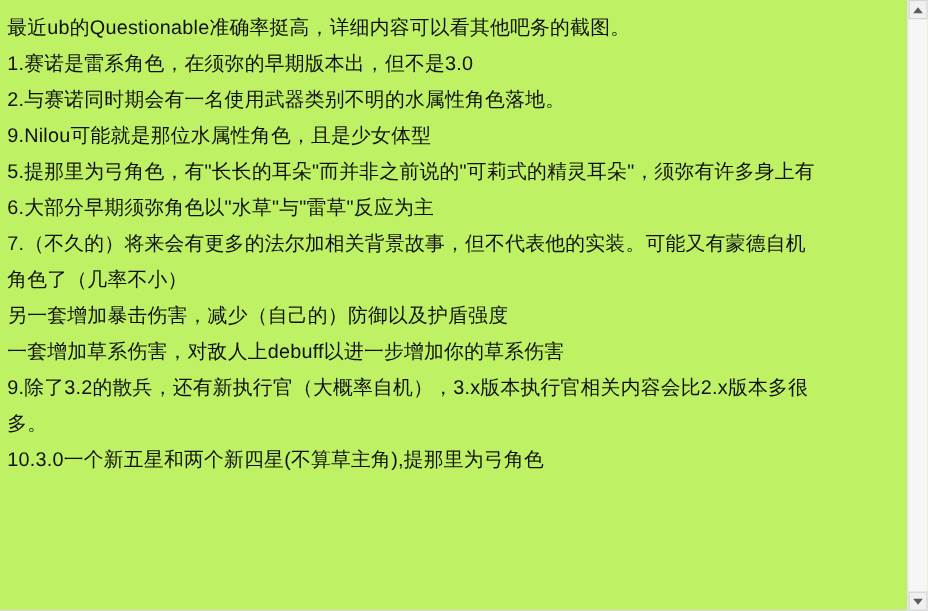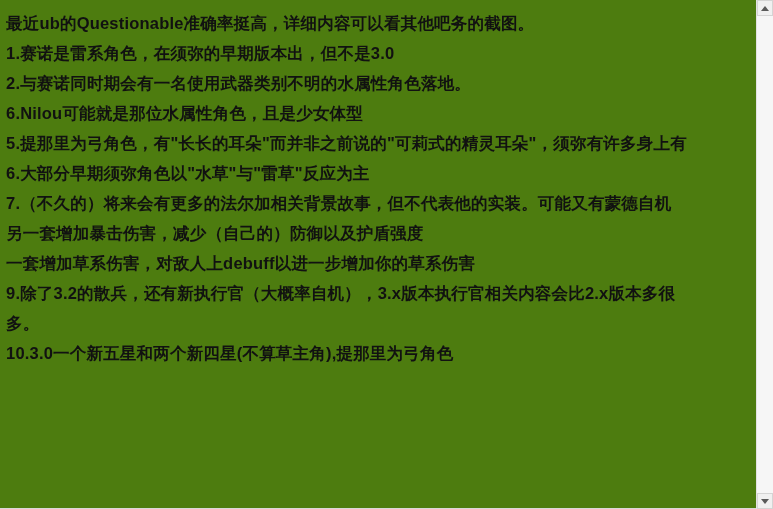--- a/index.html
+++ b/index.html
@@ -13,22 +13,21 @@
     font-family: "Liberation Sans", "DejaVu Sans", sans-serif;
     color: #1a1a1a;
     overflow: hidden;
     position: relative;
   }
   .page {
     position: relative;
     width: 773px;
     height: 509px;
     box-sizing: border-box;
-    background: #4d7c0f;
-    font-weight: bold;
+    background: #bef264;
   }
   .content {
     position: absolute;
     left: 6px;
     top: 8px;
     width: 745px;
     box-sizing: border-box;
     padding-right: 10px;
   }
   .line {
@@ -91,24 +90,25 @@
 </style>
 </head>
 <body>
 
 <div class="page">
 
   <div class="content">
     <div class="line">最近ub的Questionable准确率挺高，详细内容可以看其他吧务的截图。</div>
     <div class="line">1.赛诺是雷系角色，在须弥的早期版本出，但不是3.0</div>
     <div class="line">2.与赛诺同时期会有一名使用武器类别不明的水属性角色落地。</div>
-    <div class="line">6.Nilou可能就是那位水属性角色，且是少女体型</div>
+    <div class="line">9.Nilou可能就是那位水属性角色，且是少女体型</div>
     <div class="line">5.提那里为弓角色，有"长长的耳朵"而并非之前说的"可莉式的精灵耳朵"，须弥有许多身上有</div>
     <div class="line">6.大部分早期须弥角色以"水草"与"雷草"反应为主</div>
     <div class="line">7.（不久的）将来会有更多的法尔加相关背景故事，但不代表他的实装。可能又有蒙德自机</div>
+    <div class="line">角色了（几率不小）</div>
     <div class="line">另一套增加暴击伤害，减少（自己的）防御以及护盾强度</div>
     <div class="line">一套增加草系伤害，对敌人上debuff以进一步增加你的草系伤害</div>
     <div class="line">9.除了3.2的散兵，还有新执行官（大概率自机），3.x版本执行官相关内容会比2.x版本多很</div>
     <div class="line">多。</div>
     <div class="line">10.3.0一个新五星和两个新四星(不算草主角),提那里为弓角色</div>
   </div>
 
   <div class="bottom-rule"></div>
 
   <div class="scrollbar">

